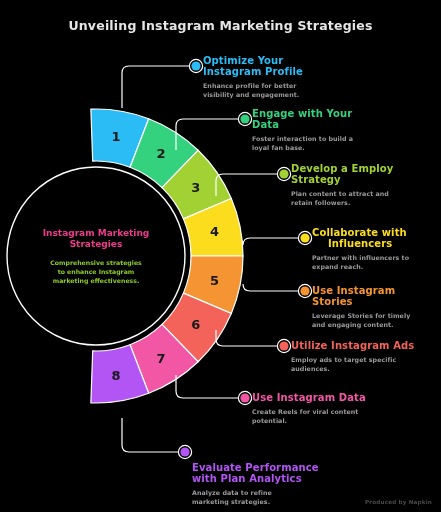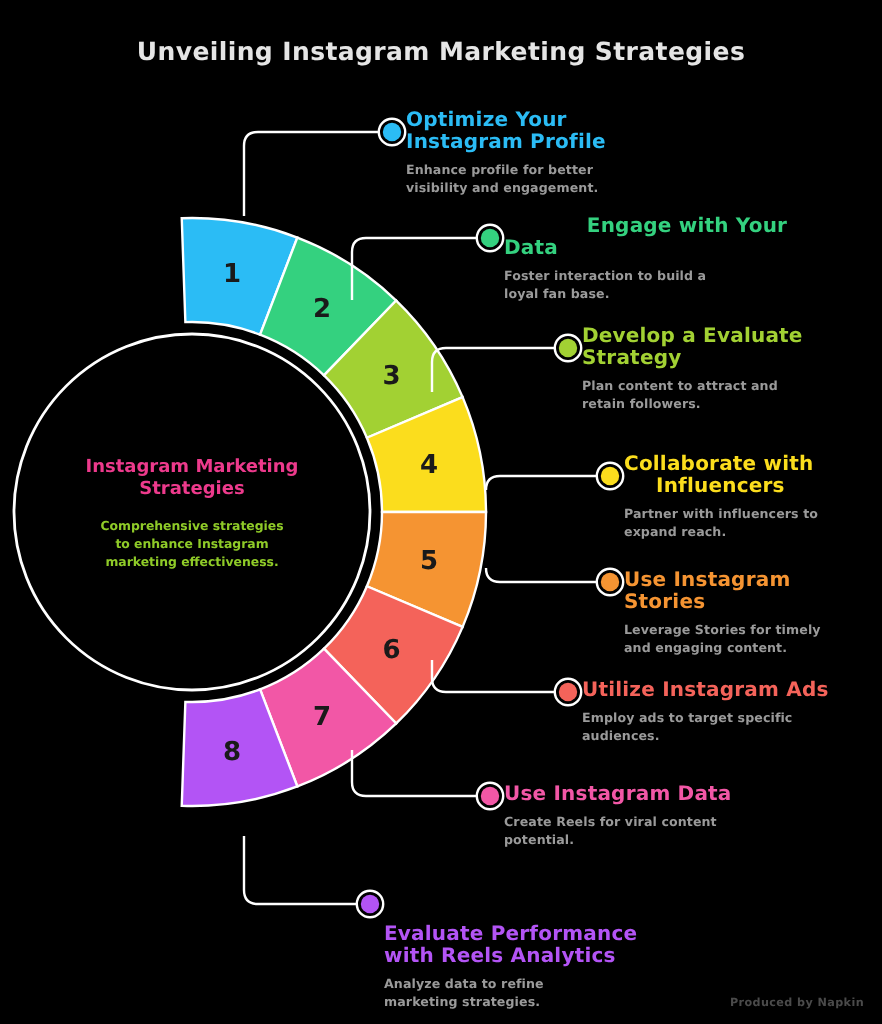--- a/index.html
+++ b/index.html
@@ -101,27 +101,27 @@
   </svg>
 
   <div id="labels">
       <div class="label" style="left: 203px; top: 55px; width: 232px;">
         <div class="lab-title" style="color: rgb(43, 188, 245);">Optimize Your</div>
         <div class="lab-title" style="color: rgb(43, 188, 245);">Instagram Profile</div>
         <div class="lab-desc">Enhance profile for better</div>
         <div class="lab-desc" style="margin-top: 0px;">visibility and engagement.</div>
       </div>
       <div class="label" style="left: 252px; top: 108px; width: 183px;">
-        <div class="lab-title" style="color: rgb(52, 209, 127); text-align: center;">Engage with Your</div>
+        <div class="lab-title" style="color: rgb(52, 209, 127);">Engage with Your</div>
         <div class="lab-title" style="color: rgb(52, 209, 127);">Data</div>
         <div class="lab-desc">Foster interaction to build a</div>
         <div class="lab-desc" style="margin-top: 0px;">loyal fan base.</div>
       </div>
       <div class="label" style="left: 291px; top: 163px; width: 144px;">
-        <div class="lab-title" style="color: rgb(162, 209, 51);">Develop a Evaluate</div>
+        <div class="lab-title" style="color: rgb(162, 209, 51);">Develop a Employ</div>
         <div class="lab-title" style="color: rgb(162, 209, 51);">Strategy</div>
         <div class="lab-desc">Plan content to attract and</div>
         <div class="lab-desc" style="margin-top: 0px;">retain followers.</div>
       </div>
       <div class="label" style="left: 312px; top: 227px; width: 123px;">
         <div class="lab-title" style="color: rgb(251, 221, 29);">Collaborate with</div>
         <div class="lab-title" style="color: rgb(251, 221, 29); margin-left: 16px;">Influencers</div>
         <div class="lab-desc">Partner with influencers to</div>
         <div class="lab-desc" style="margin-top: 0px;">expand reach.</div>
       </div>
@@ -135,20 +135,20 @@
         <div class="lab-desc">Employ ads to target specific</div>
         <div class="lab-desc" style="margin-top: 0px;">audiences.</div>
       </div>
       <div class="label" style="left: 252px; top: 392px; width: 183px;">
         <div class="lab-title" style="color: rgb(242, 87, 166);">Use Instagram Data</div>
         <div class="lab-desc">Create Reels for viral content</div>
         <div class="lab-desc" style="margin-top: 0px;">potential.</div>
       </div>
       <div class="label" style="left: 192px; top: 462px; width: 243px;">
         <div class="lab-title" style="color: rgb(179, 84, 245);">Evaluate Performance</div>
-        <div class="lab-title" style="color: rgb(179, 84, 245);">with Reels Analytics</div>
+        <div class="lab-title" style="color: rgb(179, 84, 245);">with Plan Analytics</div>
         <div class="lab-desc">Analyze data to refine</div>
         <div class="lab-desc" style="margin-top: 0px;">marketing strategies.</div>
       </div>
     </div>
 
   <div class="footer">Produced by Napkin</div>
 </div>
 
 </body></html>

